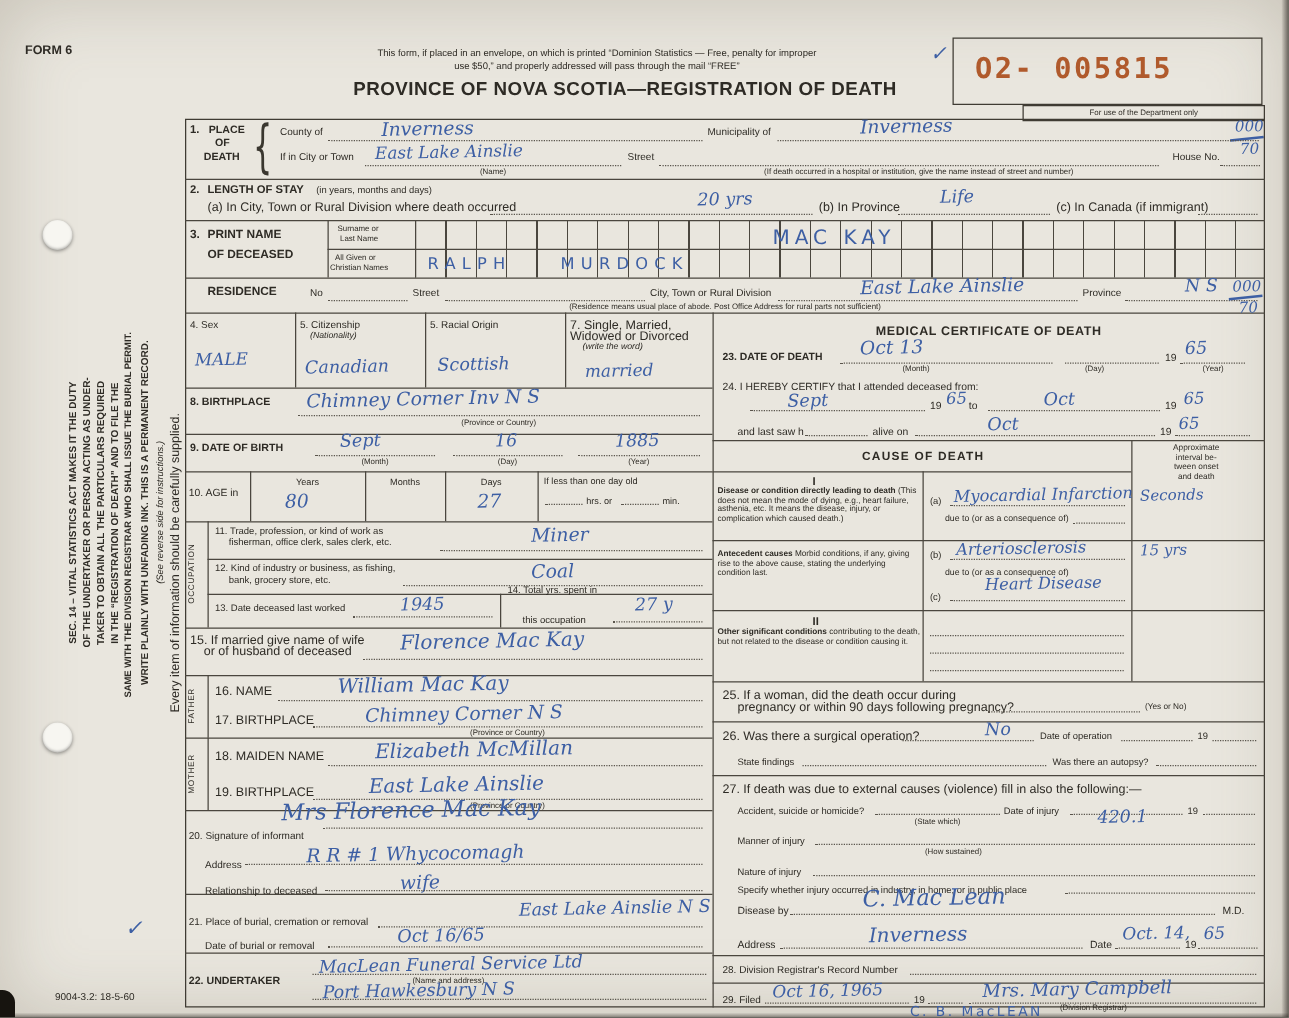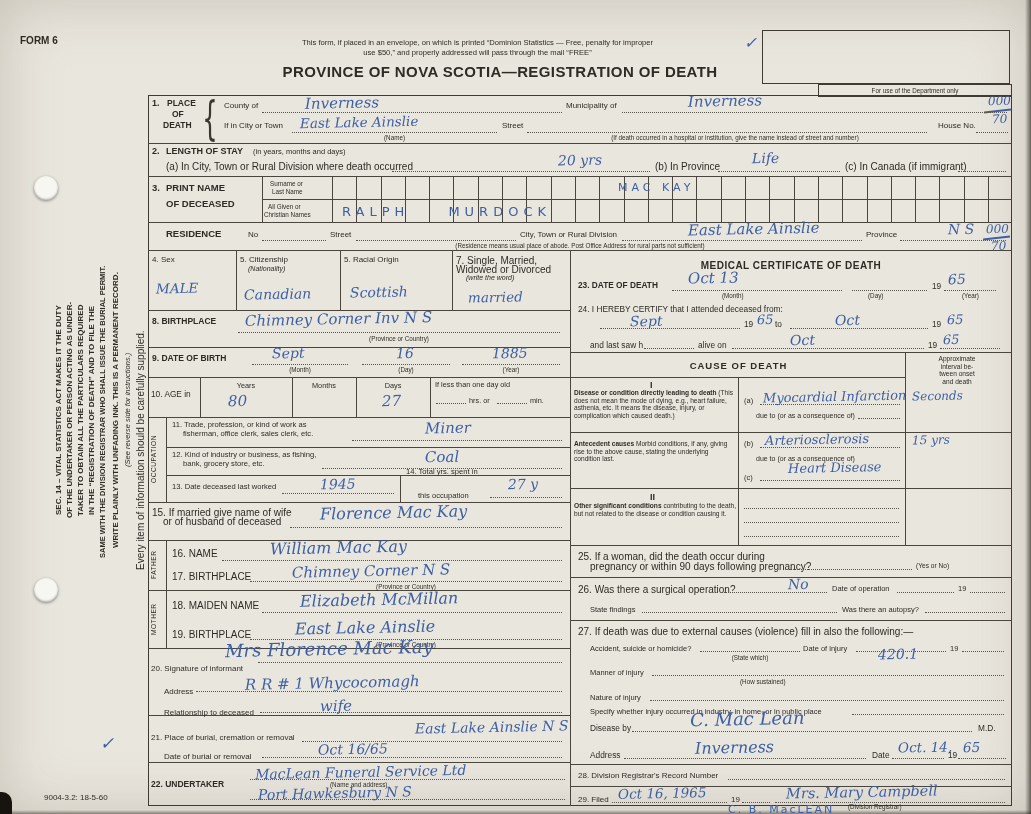--- a/index.html
+++ b/index.html
@@ -50,20 +50,21 @@
   <div class="vt i z75" style="left:124px;top:280px;height:260px">(See reverse side for instructions.)</div>
   <div class="vt z78" style="left:136px;top:240px;height:420px">Every item of information should be carefully supplied.</div>
   <span class="t z8" style="left:44px;top:794px">9004-3.2: 18-5-60</span>
   <span class="hw" style="left:100px;top:735px;font-size:17px">✓</span>
 
   <span class="t b z10" style="left:20px;top:36px">FORM 6</span>
   <span class="t z76 c" style="left:205px;top:39px;width:545px">This form, if placed in an envelope, on which is printed “Dominion Statistics — Free, penalty for improper</span>
   <span class="t z76 c" style="left:205px;top:49px;width:545px">use $50,” and properly addressed will pass through the mail “FREE”</span>
   <span class="hw" style="left:744px;top:35px;font-size:16px">✓</span>
   <div class="box" style="left:762px;top:30px;width:248px;height:54px"></div>
+  <span class="stamp" style="left:780px;top:42px;font-size:23px">O2- 005815</span>
   <div class="box" style="left:818px;top:84px;width:194px;height:13px;border-width:1px"></div>
   <span class="t z6 c" style="left:818px;top:88px;width:194px">For use of the Department only</span>
   <span class="t b c" style="left:220px;top:64px;width:560px;font-size:15px;letter-spacing:.4px">PROVINCE OF NOVA SCOTIA—REGISTRATION OF DEATH</span>
   <span class="hw" style="left:988px;top:95px;font-size:12px">000</span>
   <div class="hwl" style="left:984px;top:110px;width:27px"></div>
   <span class="hw" style="left:992px;top:113px;font-size:12px">70</span>
 
   <div class="box" style="left:148px;top:95px;width:864px;height:711px"></div>
   <div class="hl" style="left:148px;top:143px;width:864px"></div>
   <div class="hl" style="left:148px;top:176px;width:864px"></div>
@@ -142,21 +143,21 @@
   <div class="dot" style="left:958px;top:171px;width:48px"></div>
 
   <span class="t b z95" style="left:152px;top:183px">3.</span>
   <span class="t b z95" style="left:166px;top:183px">PRINT NAME</span>
   <span class="t b z95" style="left:166px;top:199px">OF DECEASED</span>
   <span class="t z6" style="left:270px;top:181px">Surname or</span>
   <span class="t z6" style="left:272px;top:189px">Last Name</span>
   <span class="t z6" style="left:268px;top:204px">All Given or</span>
   <span class="t z6" style="left:264px;top:212px">Christian Names</span>
   <div class="cells" style="left:332px;top:176px;width:678px;height:46px"></div>
-  <span class="hwc" style="left:618px;top:182px;font-size:11px;letter-spacing:4px">MAC KAY</span>
+  <span class="hwc" style="left:618px;top:182px;font-size:16px;letter-spacing:4px">MAC KAY</span>
   <span class="hwc" style="left:342px;top:205px;font-size:13px;letter-spacing:5px;word-spacing:30px">RALPH MURDOCK</span>
 
   <span class="t b z95" style="left:166px;top:229px">RESIDENCE</span>
   <span class="t" style="left:248px;top:231px">No</span>
   <div class="dot" style="left:262px;top:240px;width:64px"></div>
   <span class="t" style="left:330px;top:231px">Street</span>
   <div class="dot" style="left:356px;top:240px;width:160px"></div>
   <span class="t" style="left:520px;top:231px">City, Town or Rural Division</span>
   <div class="dot" style="left:622px;top:240px;width:240px"></div>
   <span class="hw" style="left:688px;top:222px;font-size:15px">East Lake Ainslie</span>

